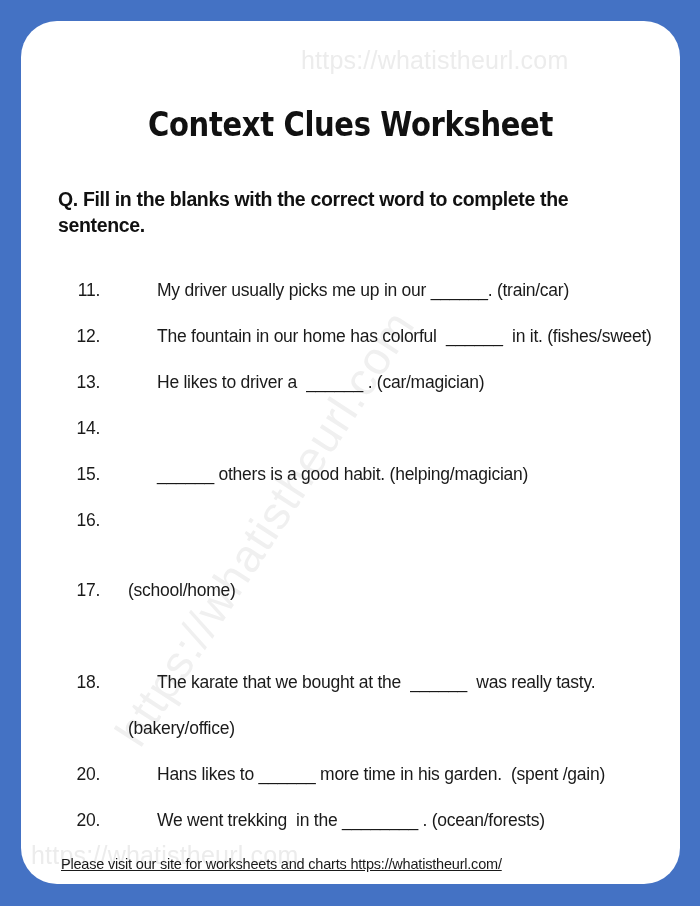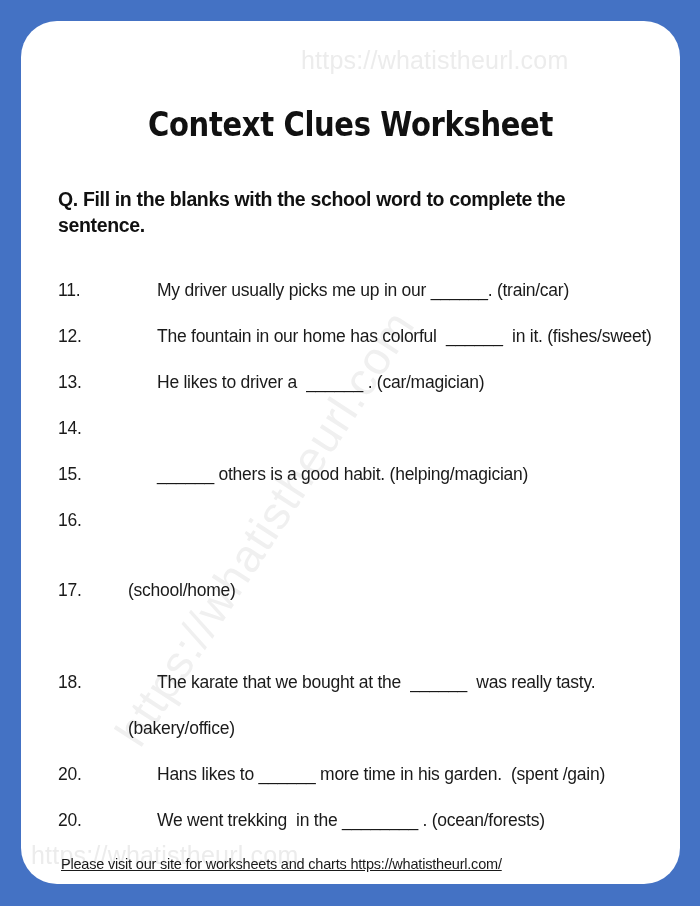--- a/index.html
+++ b/index.html
@@ -103,21 +103,21 @@
     line-height:22px;
     color:#1a1a1a;
     letter-spacing:-0.25px;
   }
   .qrow.tall { min-height:92px; }
   .qnum {
     position:absolute;
     left:0;
     top:0;
     width:42px;
-    text-align:left;
+    text-align:right;
   }
   .qtext {
     display:block;
     margin-left:99px;
     white-space:pre-wrap;
   }
   .qcont {
     display:block;
     margin-left:70px;
     margin-top:24px;
@@ -141,21 +141,21 @@
 <div id="sheet">
 
   <div class="wm" id="wm-top">https://whatistheurl.com</div>
 
   <div class="wm" id="wm-diagonal">https://whatistheurl.com</div>
 
   <div class="wm" id="wm-bottom">https://whatistheurl.com</div>
 
   <div id="title">Context Clues Worksheet</div>
 
-  <div id="instruction">Q. Fill in the blanks with the school word to complete the sentence.</div>
+  <div id="instruction">Q. Fill in the blanks with the correct word to complete the sentence.</div>
 
   <div id="questions">
       <div class="qrow">
         <span class="qnum">11.</span>
         <span class="qtext">My driver usually picks me up in our ______. (train/car)</span>
       </div>
       <div class="qrow">
         <span class="qnum">12.</span>
         <span class="qtext">The fountain in our home has colorful  ______  in it. (fishes/sweet)</span>
       </div>

